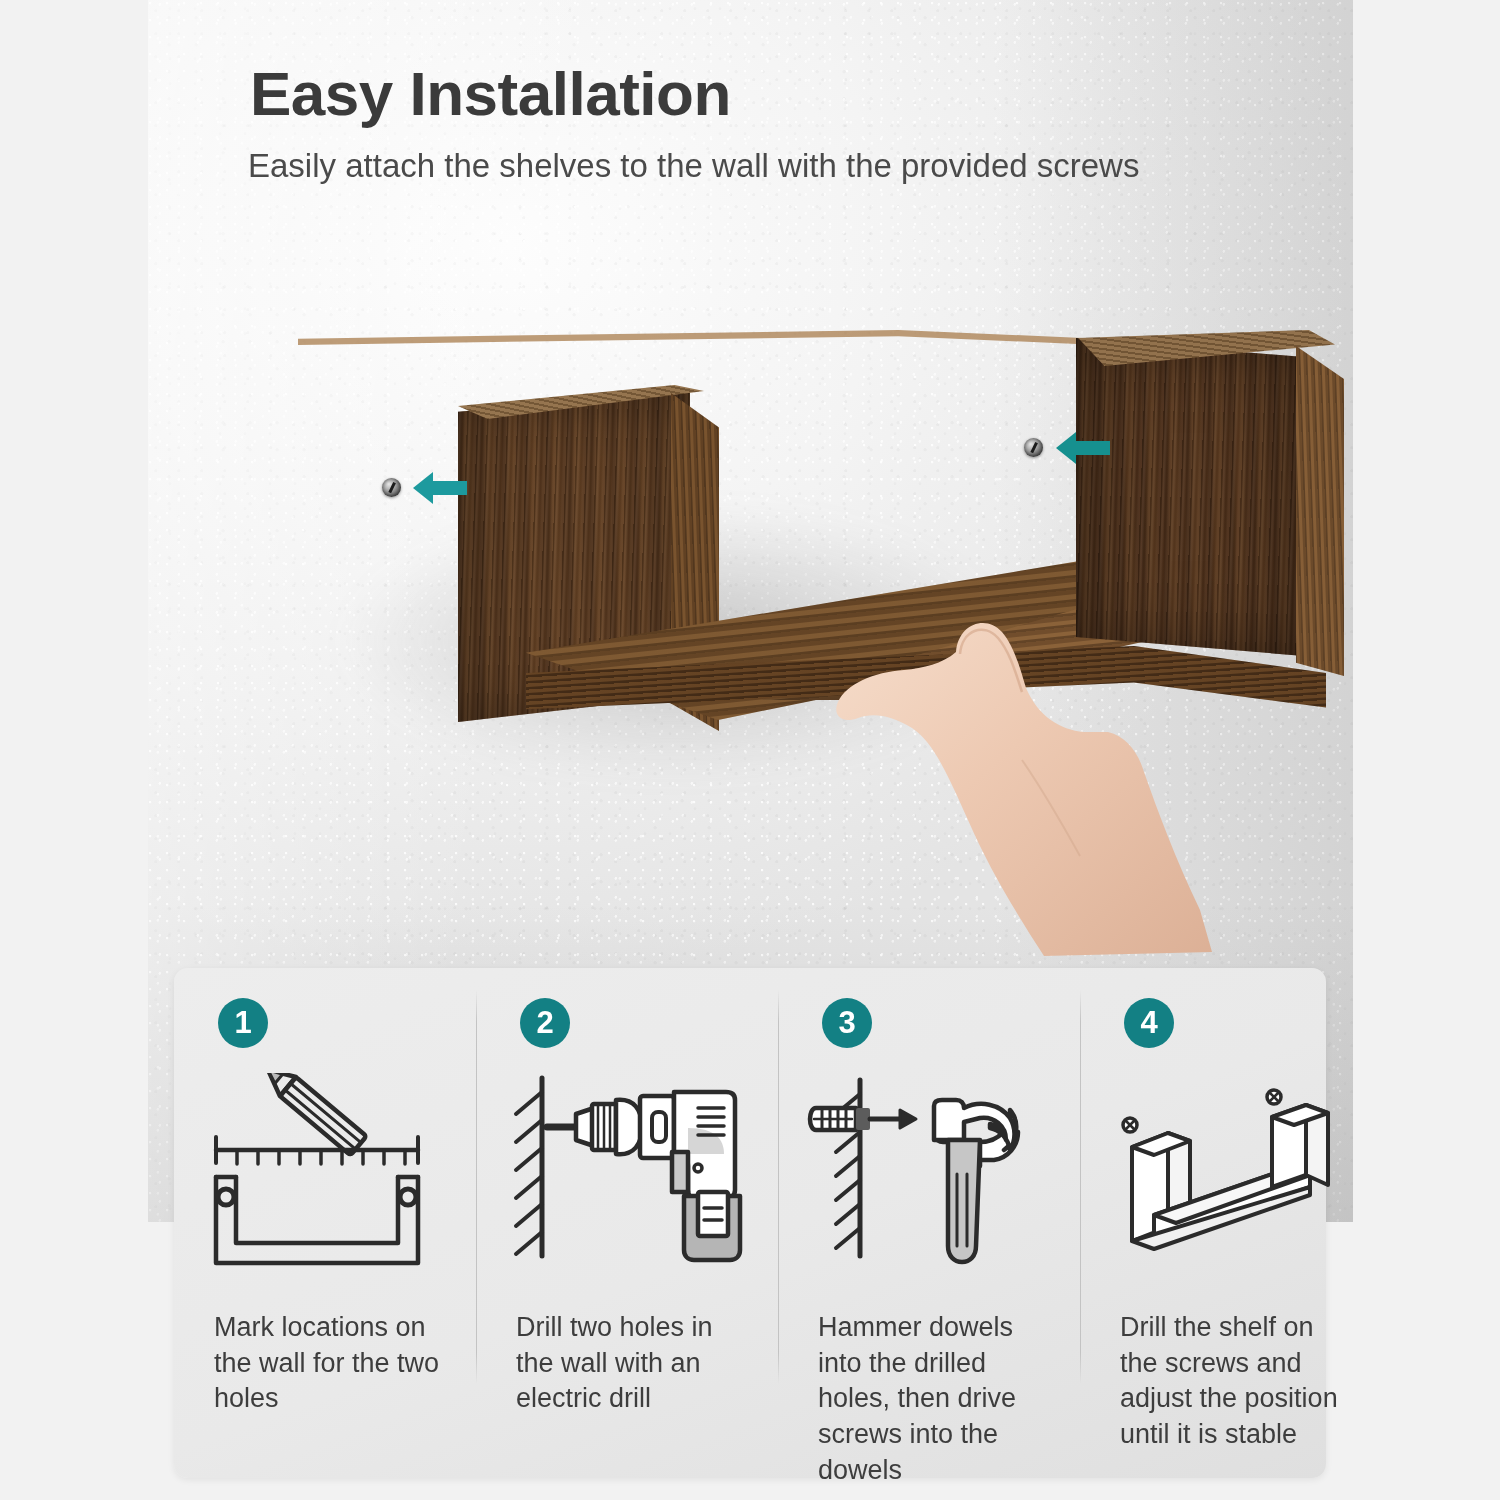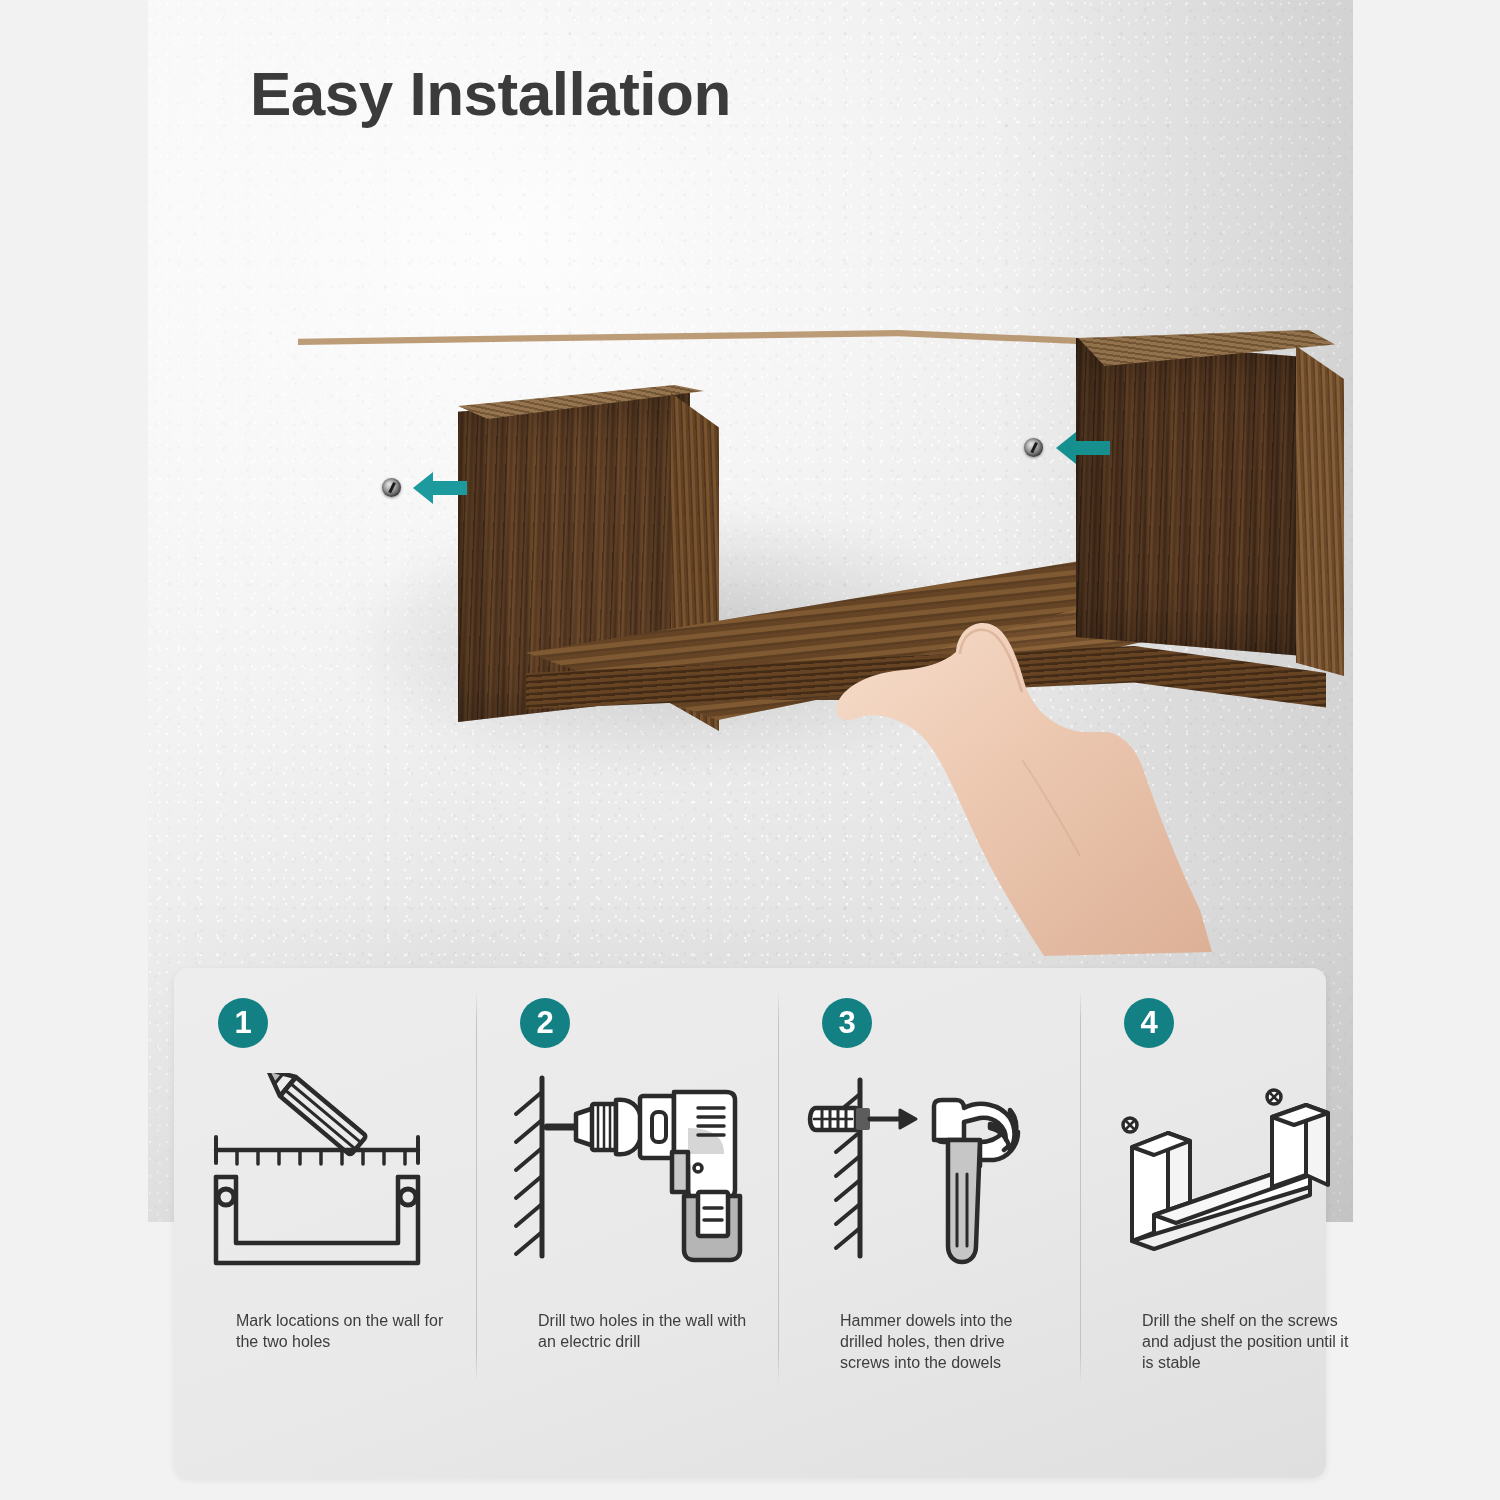--- a/index.html
+++ b/index.html
@@ -245,37 +245,38 @@
   }
   .step-art {
     height: 252px;
     margin-top: 6px;
     display: flex;
     align-items: center;
     justify-content: center;
   }
   .step-art svg { display: block; }
   .step-caption {
-    font-size: 16px;
+    font-size: 27px;
     line-height: 1.32;
     color: #3d3d3d;
-    margin-left: 36px;
+    margin-left: 14px;
     margin-top: 4px;
   }
 </style>
 </head>
 <body>
 
 <div id="canvas">
 
   <div class="hero">
     <div class="wall-texture"></div>
     <div class="wall-vignette"></div>
 
     <div class="hero-title">Easy Installation</div>
+    <div class="hero-sub">Easily attach the shelves to the wall with the provided screws</div>
 
     <div class="shelf-shadow"></div>
 
     <div class="shelf">
 
       <div class="wood left-face"></div>
       <div class="wood left-top"></div>
       <div class="wood left-side"></div>
 
       <div class="wood deck-main"></div>

